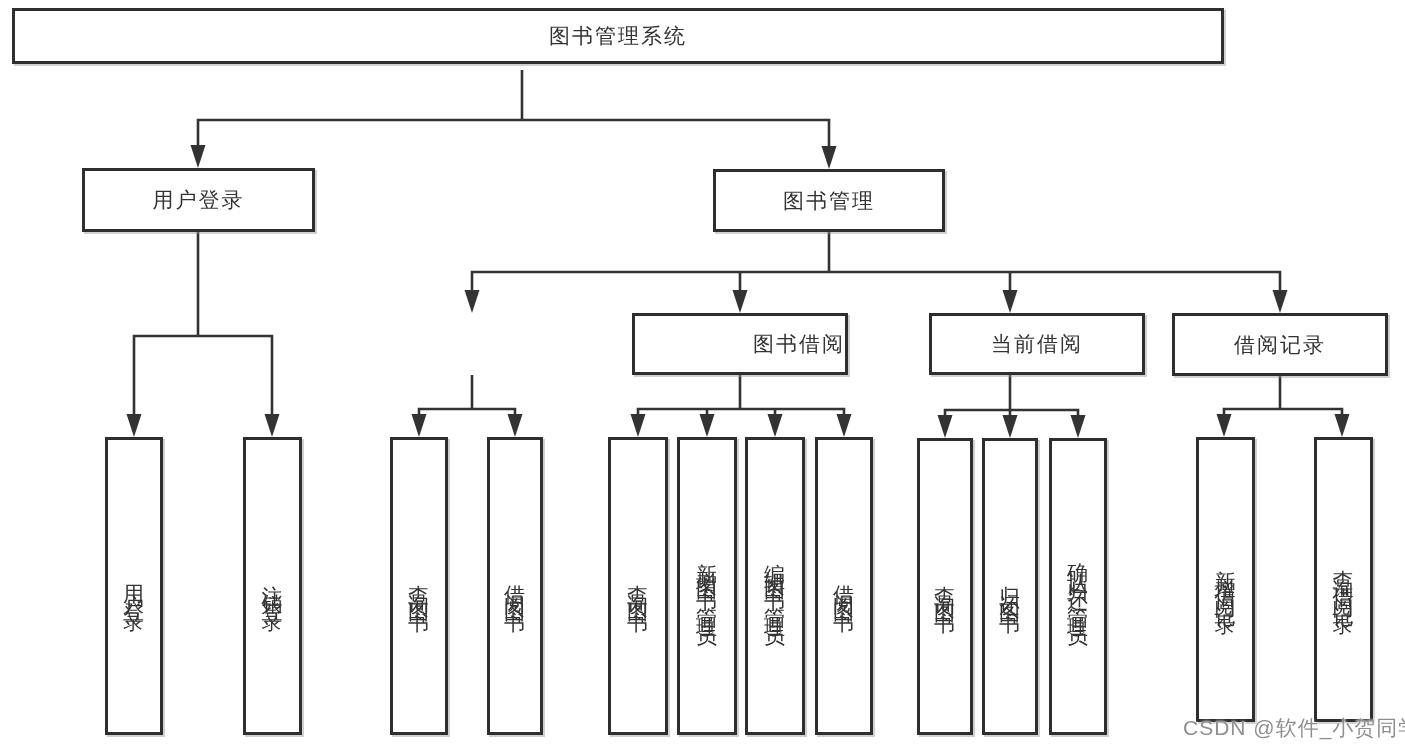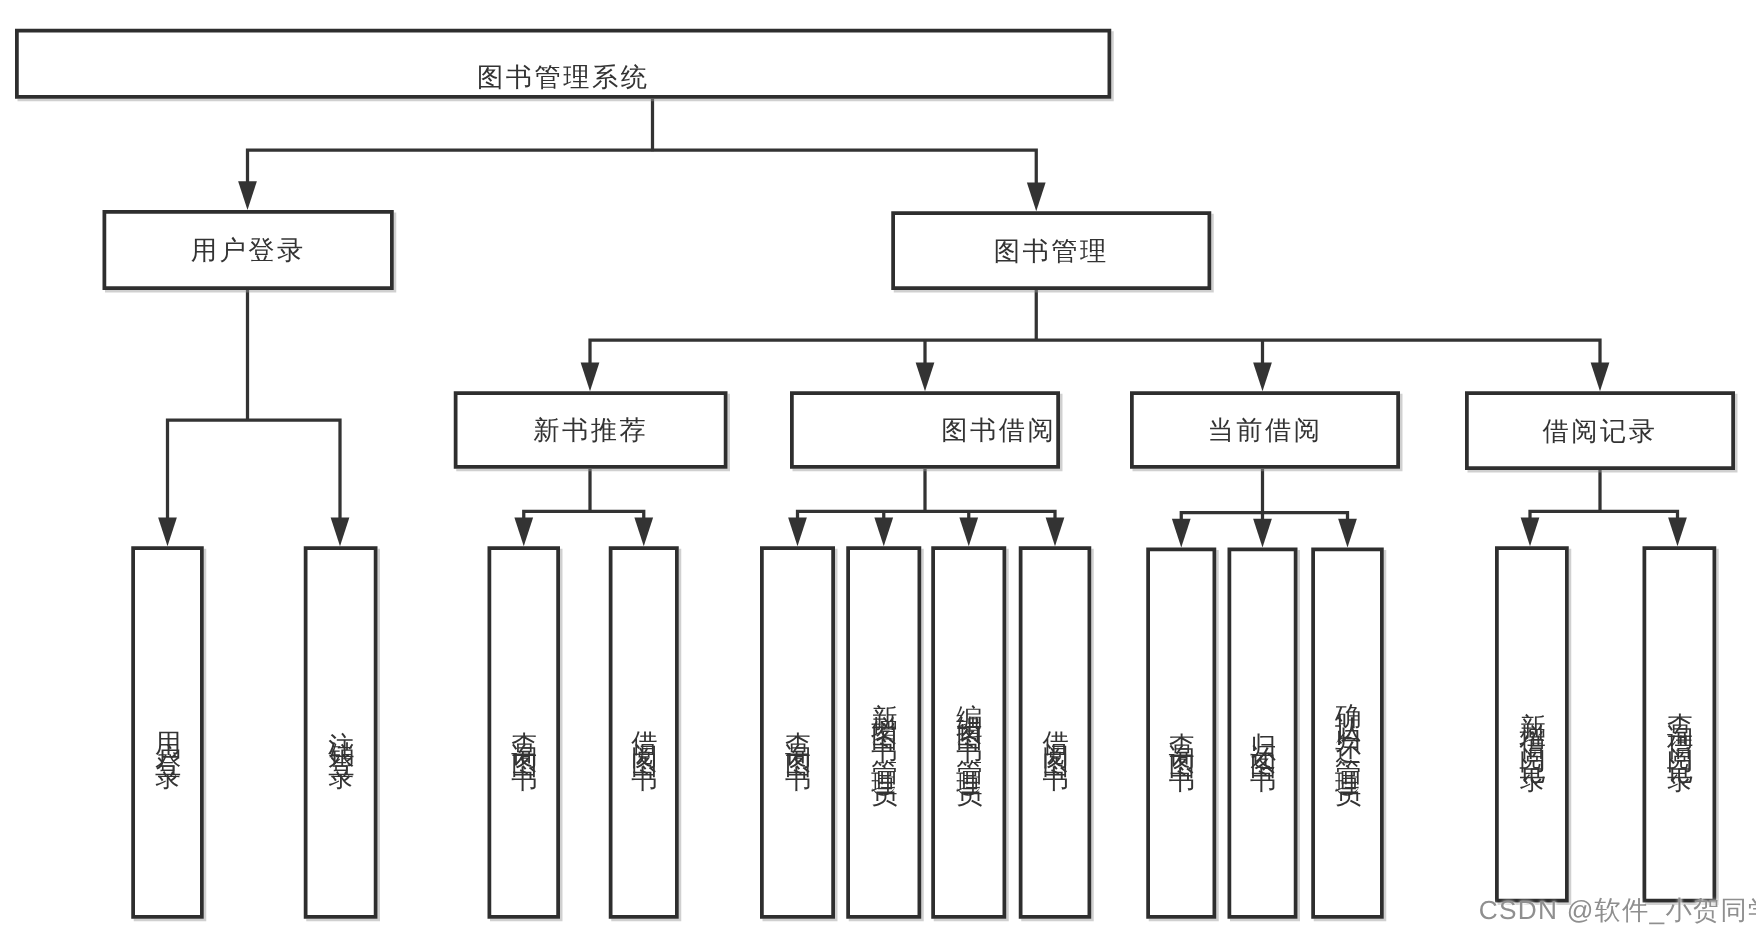--- a/index.html
+++ b/index.html
@@ -72,38 +72,35 @@
     <path class="arrow" d="M937.5,415 L952.5,415 L945,438 Z"></path>
     <path class="arrow" d="M1002.5,415 L1017.5,415 L1010,438 Z"></path>
     <path class="arrow" d="M1070.5,415 L1085.5,415 L1078,438 Z"></path>
 
     <path d="M1280,375 V409"></path>
     <path d="M1224,418 V409 H1342 V418"></path>
     <path class="arrow" d="M1216.5,414 L1231.5,414 L1224,437 Z"></path>
     <path class="arrow" d="M1334.5,414 L1349.5,414 L1342,437 Z"></path>
   </svg>
 
-  <div class="box h-box" style="left:12px;top:23px;width:877px;height:56px;align-items:flex-end;">
+  <div class="box h-box" style="left:12px;top:8px;width:1212px;height:56px;">
     <span class="lbl">图书管理系统</span>
   </div>
 
   <div class="box h-box" style="left:82px;top:168px;width:233px;height:64px;">
     <span class="lbl">用户登录</span>
   </div>
-  <div class="box h-box" style="left:713px;top:169px;width:256px;height:63px;">
+  <div class="box h-box" style="left:713px;top:169px;width:232px;height:63px;">
     <span class="lbl">图书管理</span>
   </div>
 
-  <div class="box h-box" style="left:363px;top:313px;width:219px;height:62px;">
-    <span class="lbl">新书推荐</span>
-  </div>
   <div class="box h-box" style="left:632px;top:313px;width:216px;height:62px;justify-content:flex-end;">
     <span class="lbl">图书借阅</span>
   </div>
-  <div class="box h-box" style="left:904px;top:313px;width:216px;height:62px;">
+  <div class="box h-box" style="left:929px;top:313px;width:216px;height:62px;">
     <span class="lbl">当前借阅</span>
   </div>
   <div class="box h-box" style="left:1172px;top:313px;width:216px;height:63px;">
     <span class="lbl">借阅记录</span>
   </div>
 
   <div class="box v-box" style="left:105px;top:437px;width:58px;height:298px;">
     <span class="lbl">用户登录</span>
   </div>
   <div class="box v-box" style="left:243px;top:437px;width:59px;height:298px;">

